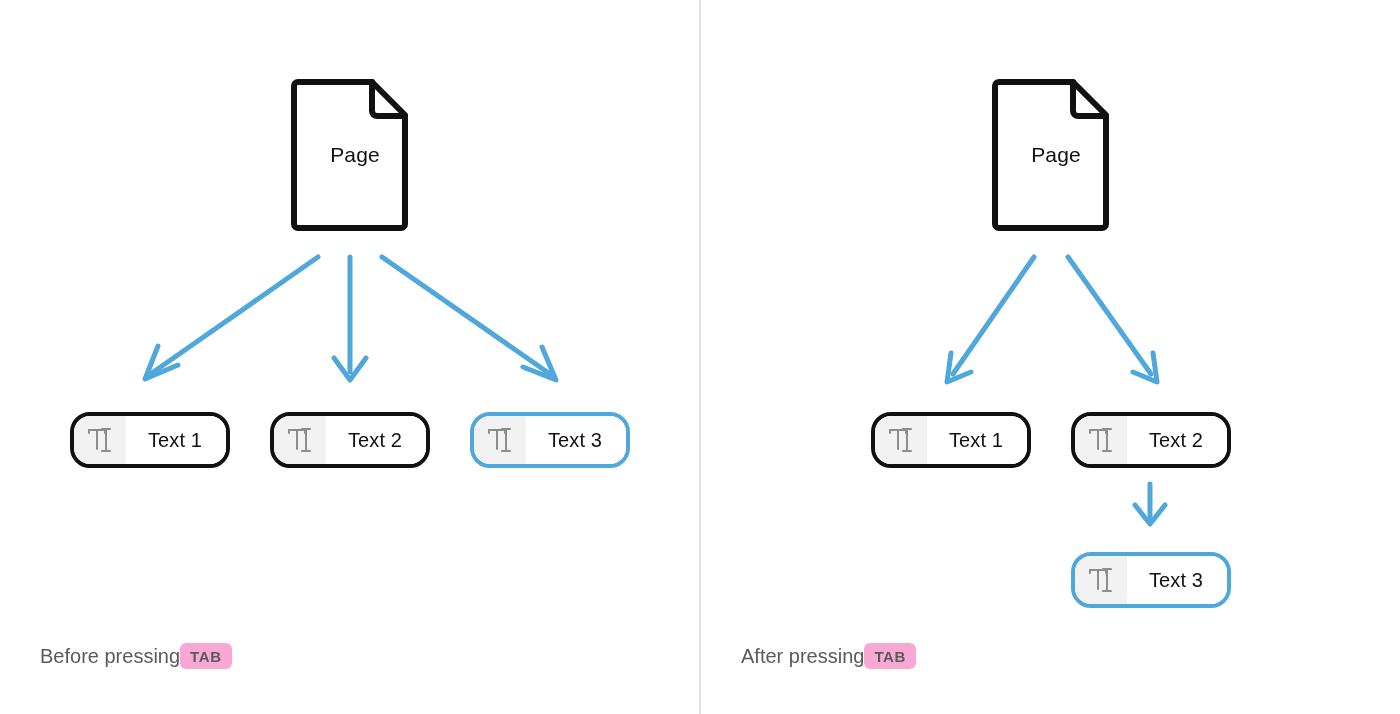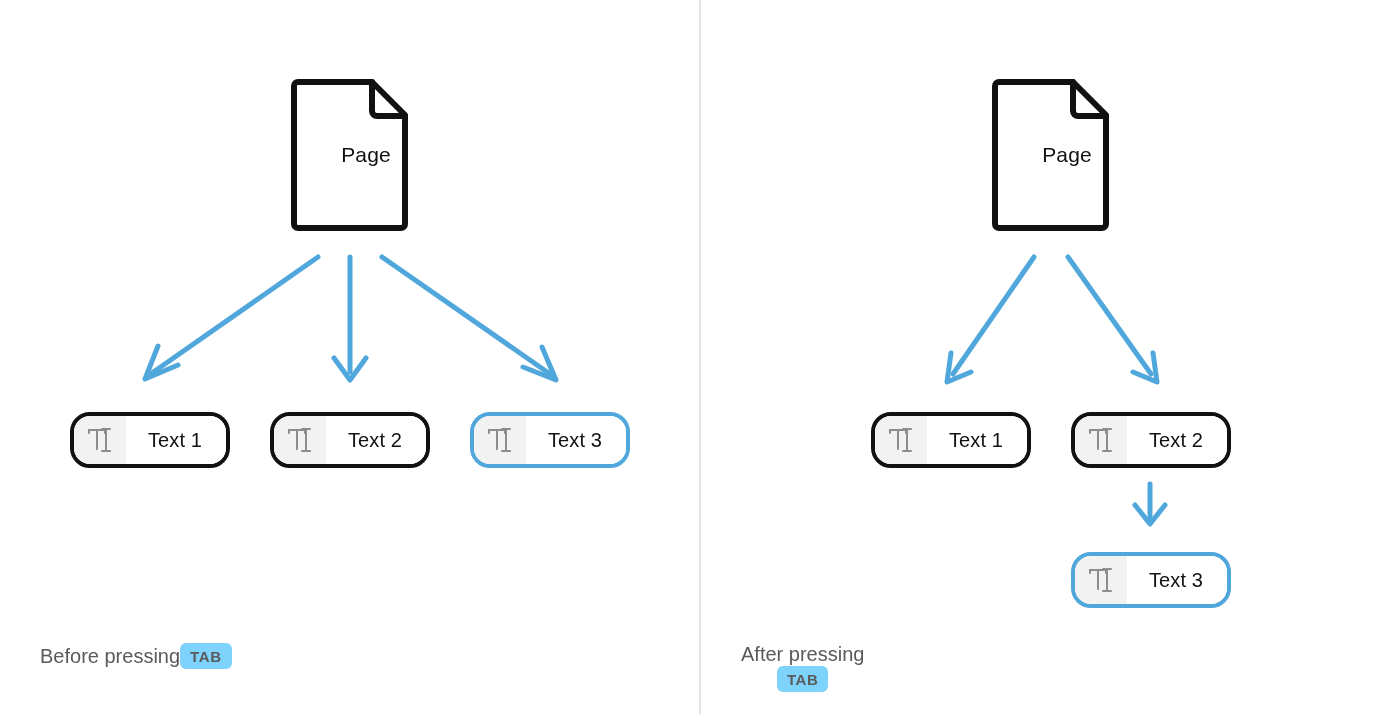--- a/index.html
+++ b/index.html
@@ -36,21 +36,21 @@
 
   
   .page-node {
     position: absolute;
     width: 120px;
     height: 155px;
   }
   .page-node svg { display: block; }
   .page-label {
     position: absolute;
-    left: 16px;
+    left: 5px;
     top: 0;
     width: 120px;
     height: 155px;
     display: flex;
     align-items: center;
     justify-content: center;
     font-size: 21px;
     color: #111111;
     letter-spacing: 0.1px;
   }
@@ -108,21 +108,21 @@
     display: flex;
     align-items: center;
     font-size: 20px;
     color: #5a5a5a;
     white-space: nowrap;
   }
   .key-badge {
     display: inline-flex;
     align-items: center;
     justify-content: center;
-    background: #7dd3fc;
+    background: #f9a8d4;
     color: #5a5a5a;
     border-radius: 6px;
     font-size: 15px;
     font-weight: bold;
     letter-spacing: 0.6px;
     padding: 6px 10px 5px 10px;
     line-height: 1;
   }
 </style>
 </head>
@@ -265,19 +265,19 @@
           <path d="M4 6 V3 H20 V6" fill="none" stroke="#8d8d8d" stroke-width="2" stroke-linecap="round"></path>
           <line x1="12" y1="3" x2="12" y2="22" stroke="#8d8d8d" stroke-width="2" stroke-linecap="round"></line>
           <line x1="21" y1="2" x2="21" y2="24" stroke="#8d8d8d" stroke-width="2" stroke-linecap="round"></line>
           <line x1="17" y1="2" x2="25" y2="2" stroke="#8d8d8d" stroke-width="2" stroke-linecap="round"></line>
           <line x1="17" y1="24" x2="25" y2="24" stroke="#8d8d8d" stroke-width="2" stroke-linecap="round"></line>
         </svg>
       </span>
       <span class="label-cell">Text 3</span>
     </div>
 
-    <div class="caption" style="left:40px; top:643px;flex-direction:column;">
+    <div class="caption" style="left:40px; top:643px;">
       <span>After pressing</span>
       <span class="key-badge">TAB</span>
     </div>
   </div>
 
 </div>
 
 </body></html>

